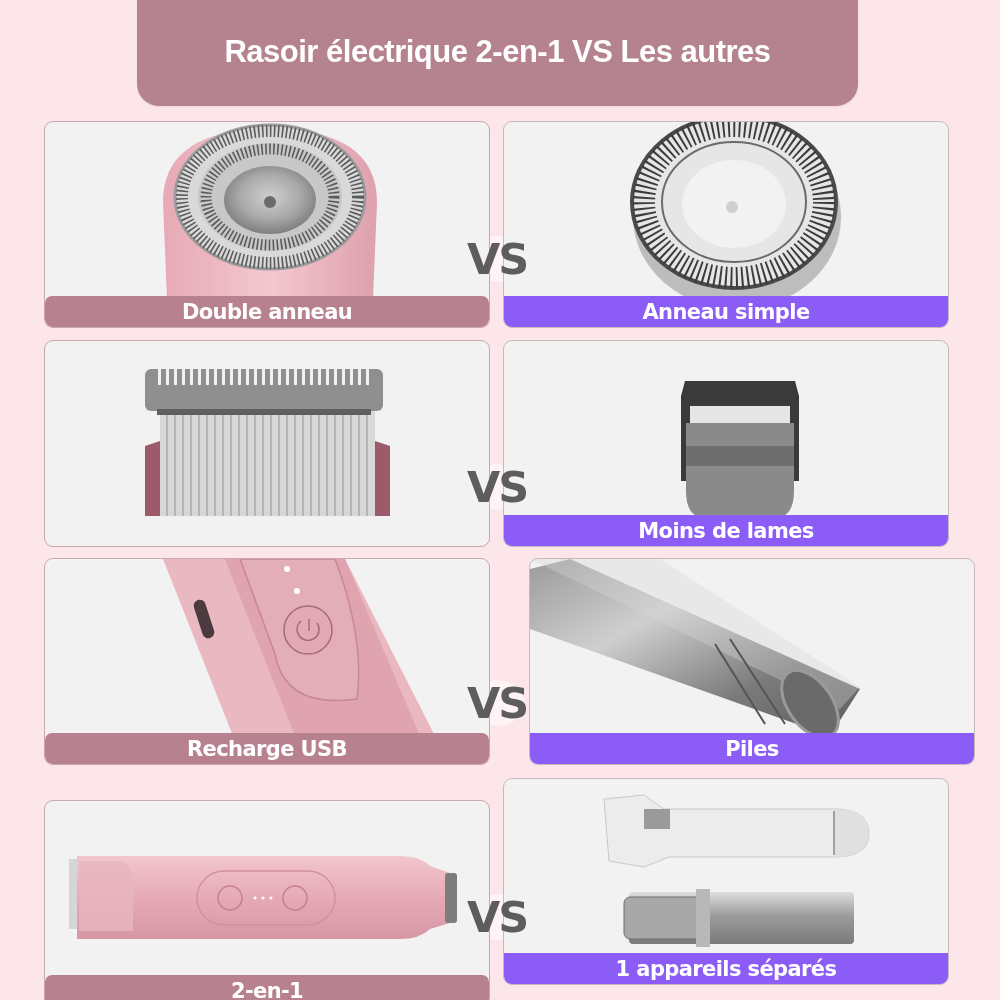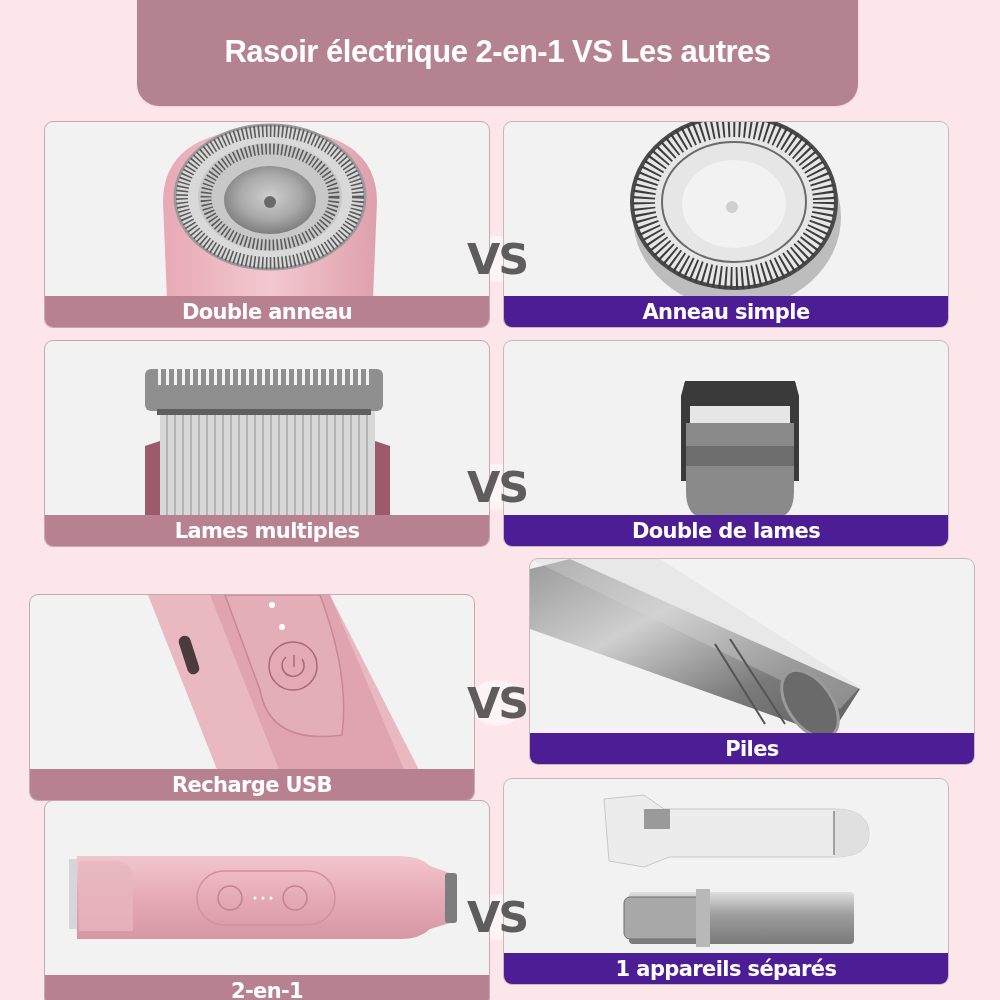--- a/index.html
+++ b/index.html
@@ -23,22 +23,22 @@
     position: absolute; width: 446px; height: 207px;
     background: #f2f2f2; border-radius: 9px; overflow: hidden;
     border: 1.5px solid #c9a7ae;
   }
   .card.right { border-color: #c8b8bb; }
   .card .stage { position: absolute; left: 0; top: 0; right: 0; bottom: 30px; overflow: hidden; }
   .card .label-bar {
     position: absolute; left: 0; right: 0; bottom: 0; height: 31px;
     display: flex; align-items: center; justify-content: center;
   }
-  .card.left .label-bar { background: #b8818f; }
-  .card.right .label-bar { background: #4c1d95; }
+  .card.left .label-bar { background: #b8818f; border-radius: 7px; }
+  .card.right .label-bar { background: #8b5cf6; }
   .label-bar span {
     color: #ffffff; font-weight: bold; font-size: 21px; letter-spacing: -0.6px;
     font-family: "DejaVu Sans", sans-serif;
   }
   .vs {
     position: absolute; width: 70px; height: 50px;
     display: flex; align-items: center; justify-content: center;
     font-weight: bold; font-size: 43px; color: #5f5c5e; letter-spacing: -2px;
     font-family: "DejaVu Sans", sans-serif;
   }
@@ -160,23 +160,20 @@
           <rect x="273" y="28" width="3" height="16"></rect>
         <rect x="281" y="28" width="3" height="16"></rect>
           <rect x="289" y="28" width="3" height="16"></rect>
           <rect x="297" y="28" width="3" height="16"></rect>
         <rect x="305" y="28" width="3" height="16"></rect>
           <rect x="313" y="28" width="3" height="16"></rect>
           <rect x="321" y="28" width="3" height="16"></rect>
       </g>
     </svg>
   </div>
-  <div class="label-bar">
-    <span>Lames multiples</span>
-  </div>
 </div>
 
 <div class="card right" style="left:503px; top:340px;">
   <div class="stage">
     <svg width="446" height="177" viewBox="0 0 446 177">
       <path d="M177 55 L181 40 L291 40 L295 55 L295 140 L177 140 Z" fill="#3a3a3a"></path>
       <g fill="#3a3a3a">
         <rect x="186" y="42" width="4" height="30"></rect>
           <rect x="200" y="42" width="4" height="30"></rect>
           <rect x="214" y="42" width="4" height="30"></rect>
@@ -185,25 +182,25 @@
           <rect x="256" y="42" width="4" height="30"></rect>
         <rect x="270" y="42" width="4" height="30"></rect>
           <rect x="284" y="42" width="4" height="30"></rect>
       </g>
       <rect x="186" y="65" width="100" height="18" fill="#e6e6e6"></rect>
       <path d="M182 82 L290 82 L290 150 Q290 177 270 177 L202 177 Q182 177 182 150 Z" fill="#8a8a8a"></path>
       <path d="M182 105 L290 105 L290 125 L182 125 Z" fill="#6e6e6e"></path>
     </svg>
   </div>
   <div class="label-bar">
-    <span>Double de lames</span>
-  </div>
-</div>
-
-<div class="card left" style="left:29px; top:558px;margin-top:36px;">
+    <span>Moins de lames</span>
+  </div>
+</div>
+
+<div class="card left" style="left:44px; top:558px;">
   <div class="stage">
     <svg width="446" height="177" viewBox="0 0 446 177">
       <path d="M118 0 L300 0 L390 177 L188 177 Z" fill="#e9b8c1"></path>
       <path d="M180 0 L300 0 L375 177 L250 177 Z" fill="#dfa4b0"></path>
       <path d="M195 0 L290 0 Q320 80 312 140 Q240 150 230 95 Z" fill="#e3aeb8" stroke="#c98796" stroke-width="1.5"></path>
       <rect x="153" y="40" width="12" height="40" rx="6" fill="#4b3a3e" transform="rotate(-18 159 60)"></rect>
       <circle cx="242" cy="10" r="3" fill="#ffffff"></circle>
       <circle cx="252" cy="32" r="3" fill="#ffffff"></circle>
       <circle cx="263" cy="71" r="24" fill="#e3aab5" stroke="#a86a78" stroke-width="1.5"></circle>
       <path d="M256 62 A11 11 0 1 0 272 64" fill="none" stroke="#a86a78" stroke-width="1.5"></path>

